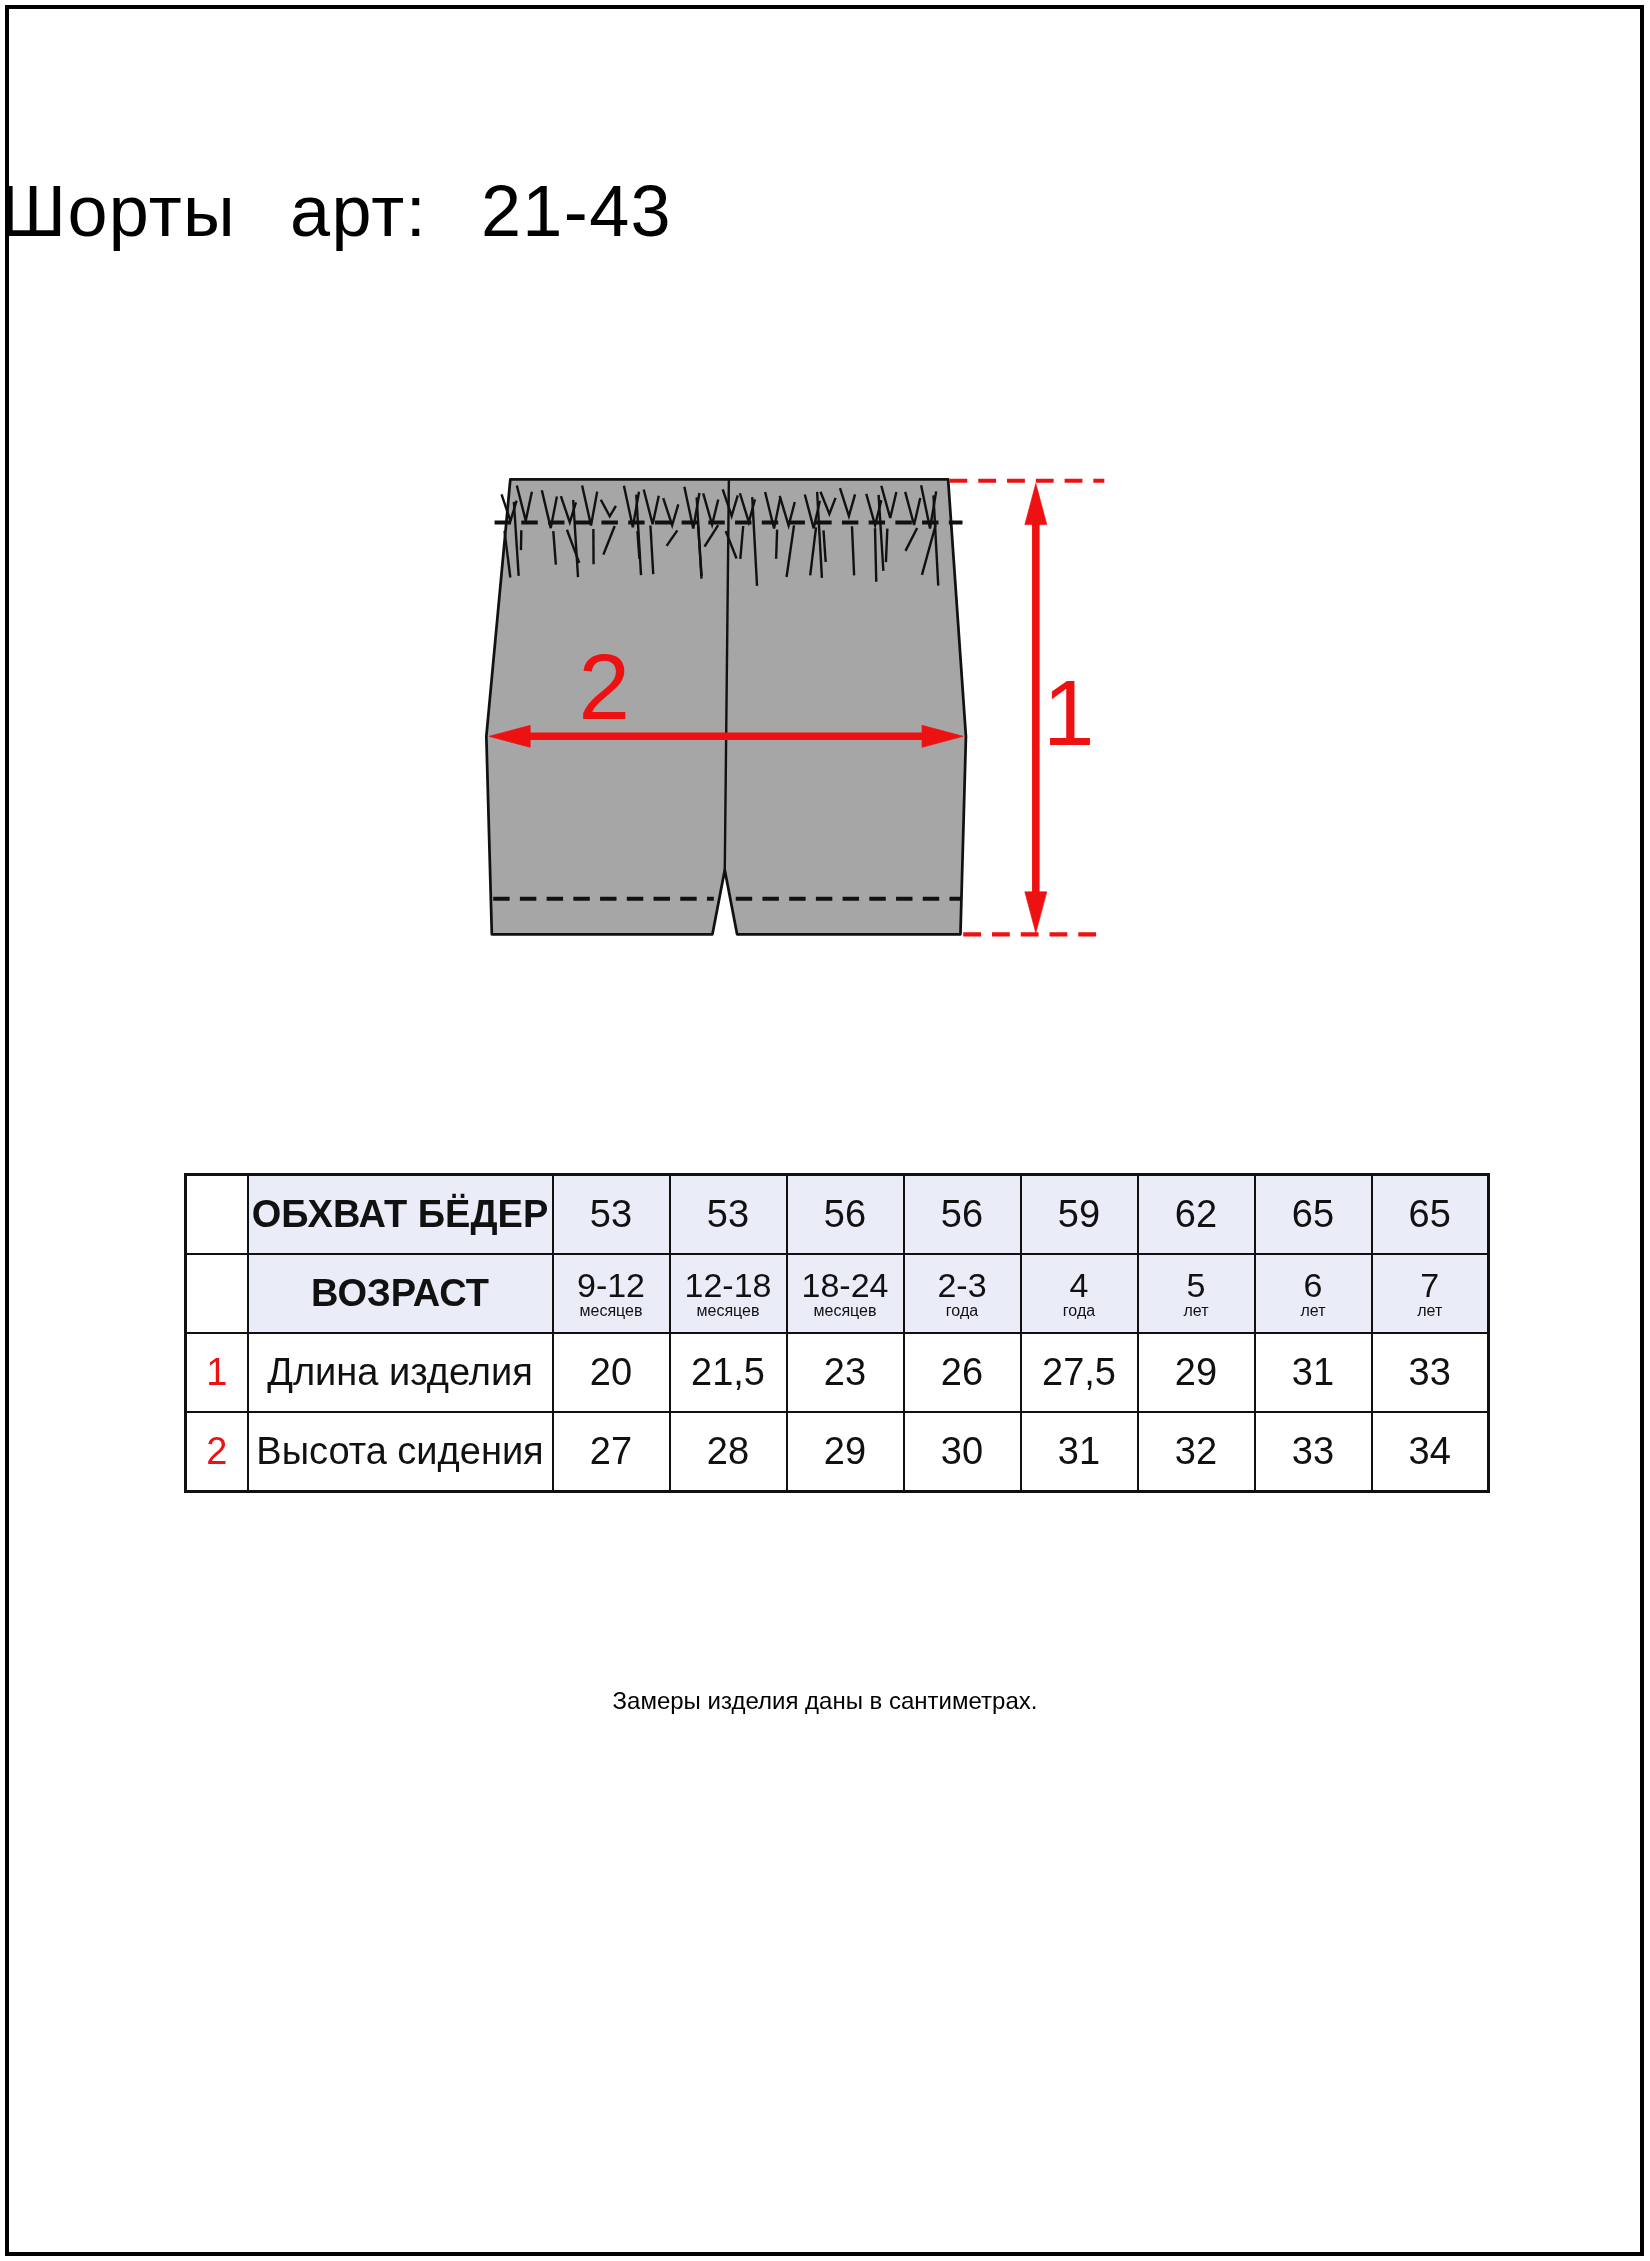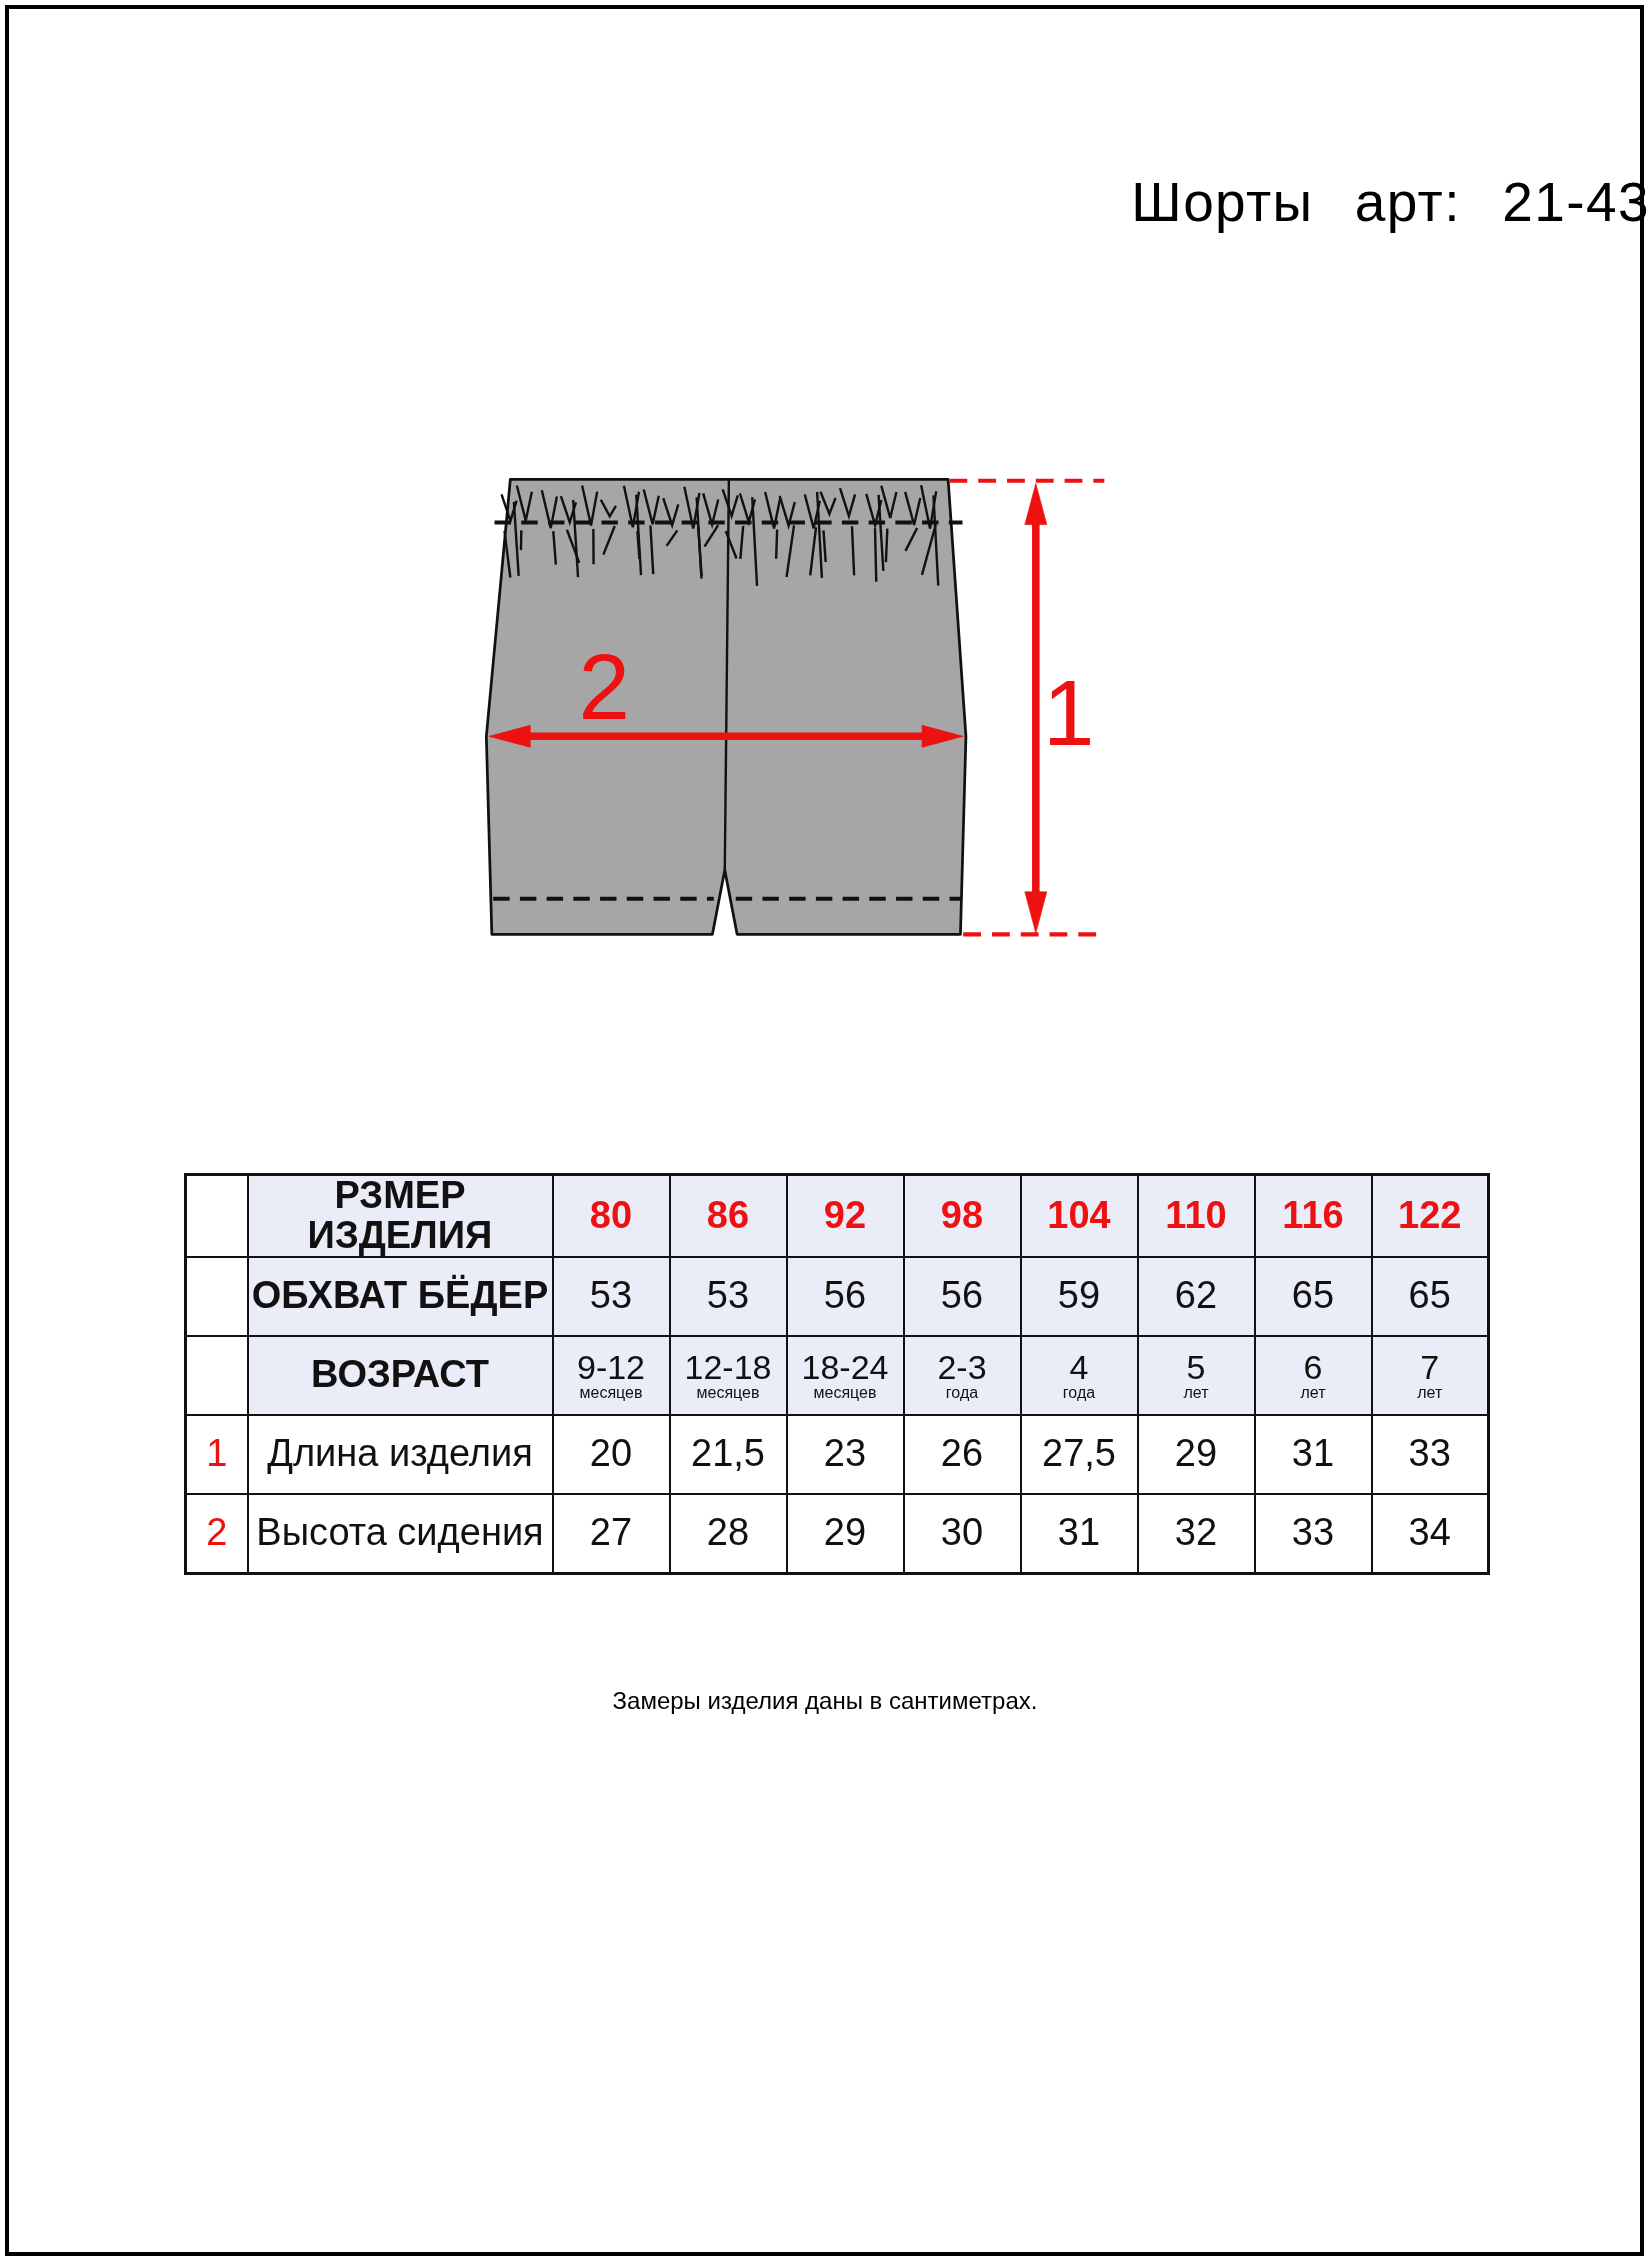--- a/index.html
+++ b/index.html
@@ -12,22 +12,22 @@
     color:#111;
     overflow:hidden;
   }
   .frame{
     position:absolute;left:4.8px;top:4.8px;right:6.2px;bottom:5.5px;
     border:4.1px solid #000;
     pointer-events:none;
   }
   .title{
     position:absolute;left:0;top:170px;width:100%;
-    text-align:right;
-    font-size:55px;
+    text-align:left;
+    font-size:72px;
     font-weight:400;
     letter-spacing:1.4px;
     word-spacing:0.45em;
     color:#000;
   }
   .diagram{
     position:absolute;left:452px;top:452px;width:699px;height:507px;
   }
   .size-table{
     position:absolute;left:184px;top:1173px;
@@ -157,32 +157,20 @@
 
   <table class="size-table">
     <colgroup>
       <col style="width:62px">
       <col style="width:305px">
       <col span="8" style="width:117px">
     </colgroup>
     <tbody>
         <tr>
           <td class="col-num"></td>
-          <td class="shaded bold-label">РЗМЕР ИЗДЕЛИЯ</td>
-          <td class="shaded red-val">80</td>
-          <td class="shaded red-val">86</td>
-          <td class="shaded red-val">92</td>
-          <td class="shaded red-val">98</td>
-          <td class="shaded red-val">104</td>
-          <td class="shaded red-val">110</td>
-          <td class="shaded red-val">116</td>
-          <td class="shaded red-val">122</td>
-        </tr>
-        <tr>
-          <td class="col-num"></td>
           <td class="shaded bold-label">ОБХВАТ БЁДЕР</td>
           <td class="shaded">53</td>
           <td class="shaded">53</td>
           <td class="shaded">56</td>
           <td class="shaded">56</td>
           <td class="shaded">59</td>
           <td class="shaded">62</td>
           <td class="shaded">65</td>
           <td class="shaded">65</td>
         </tr>

